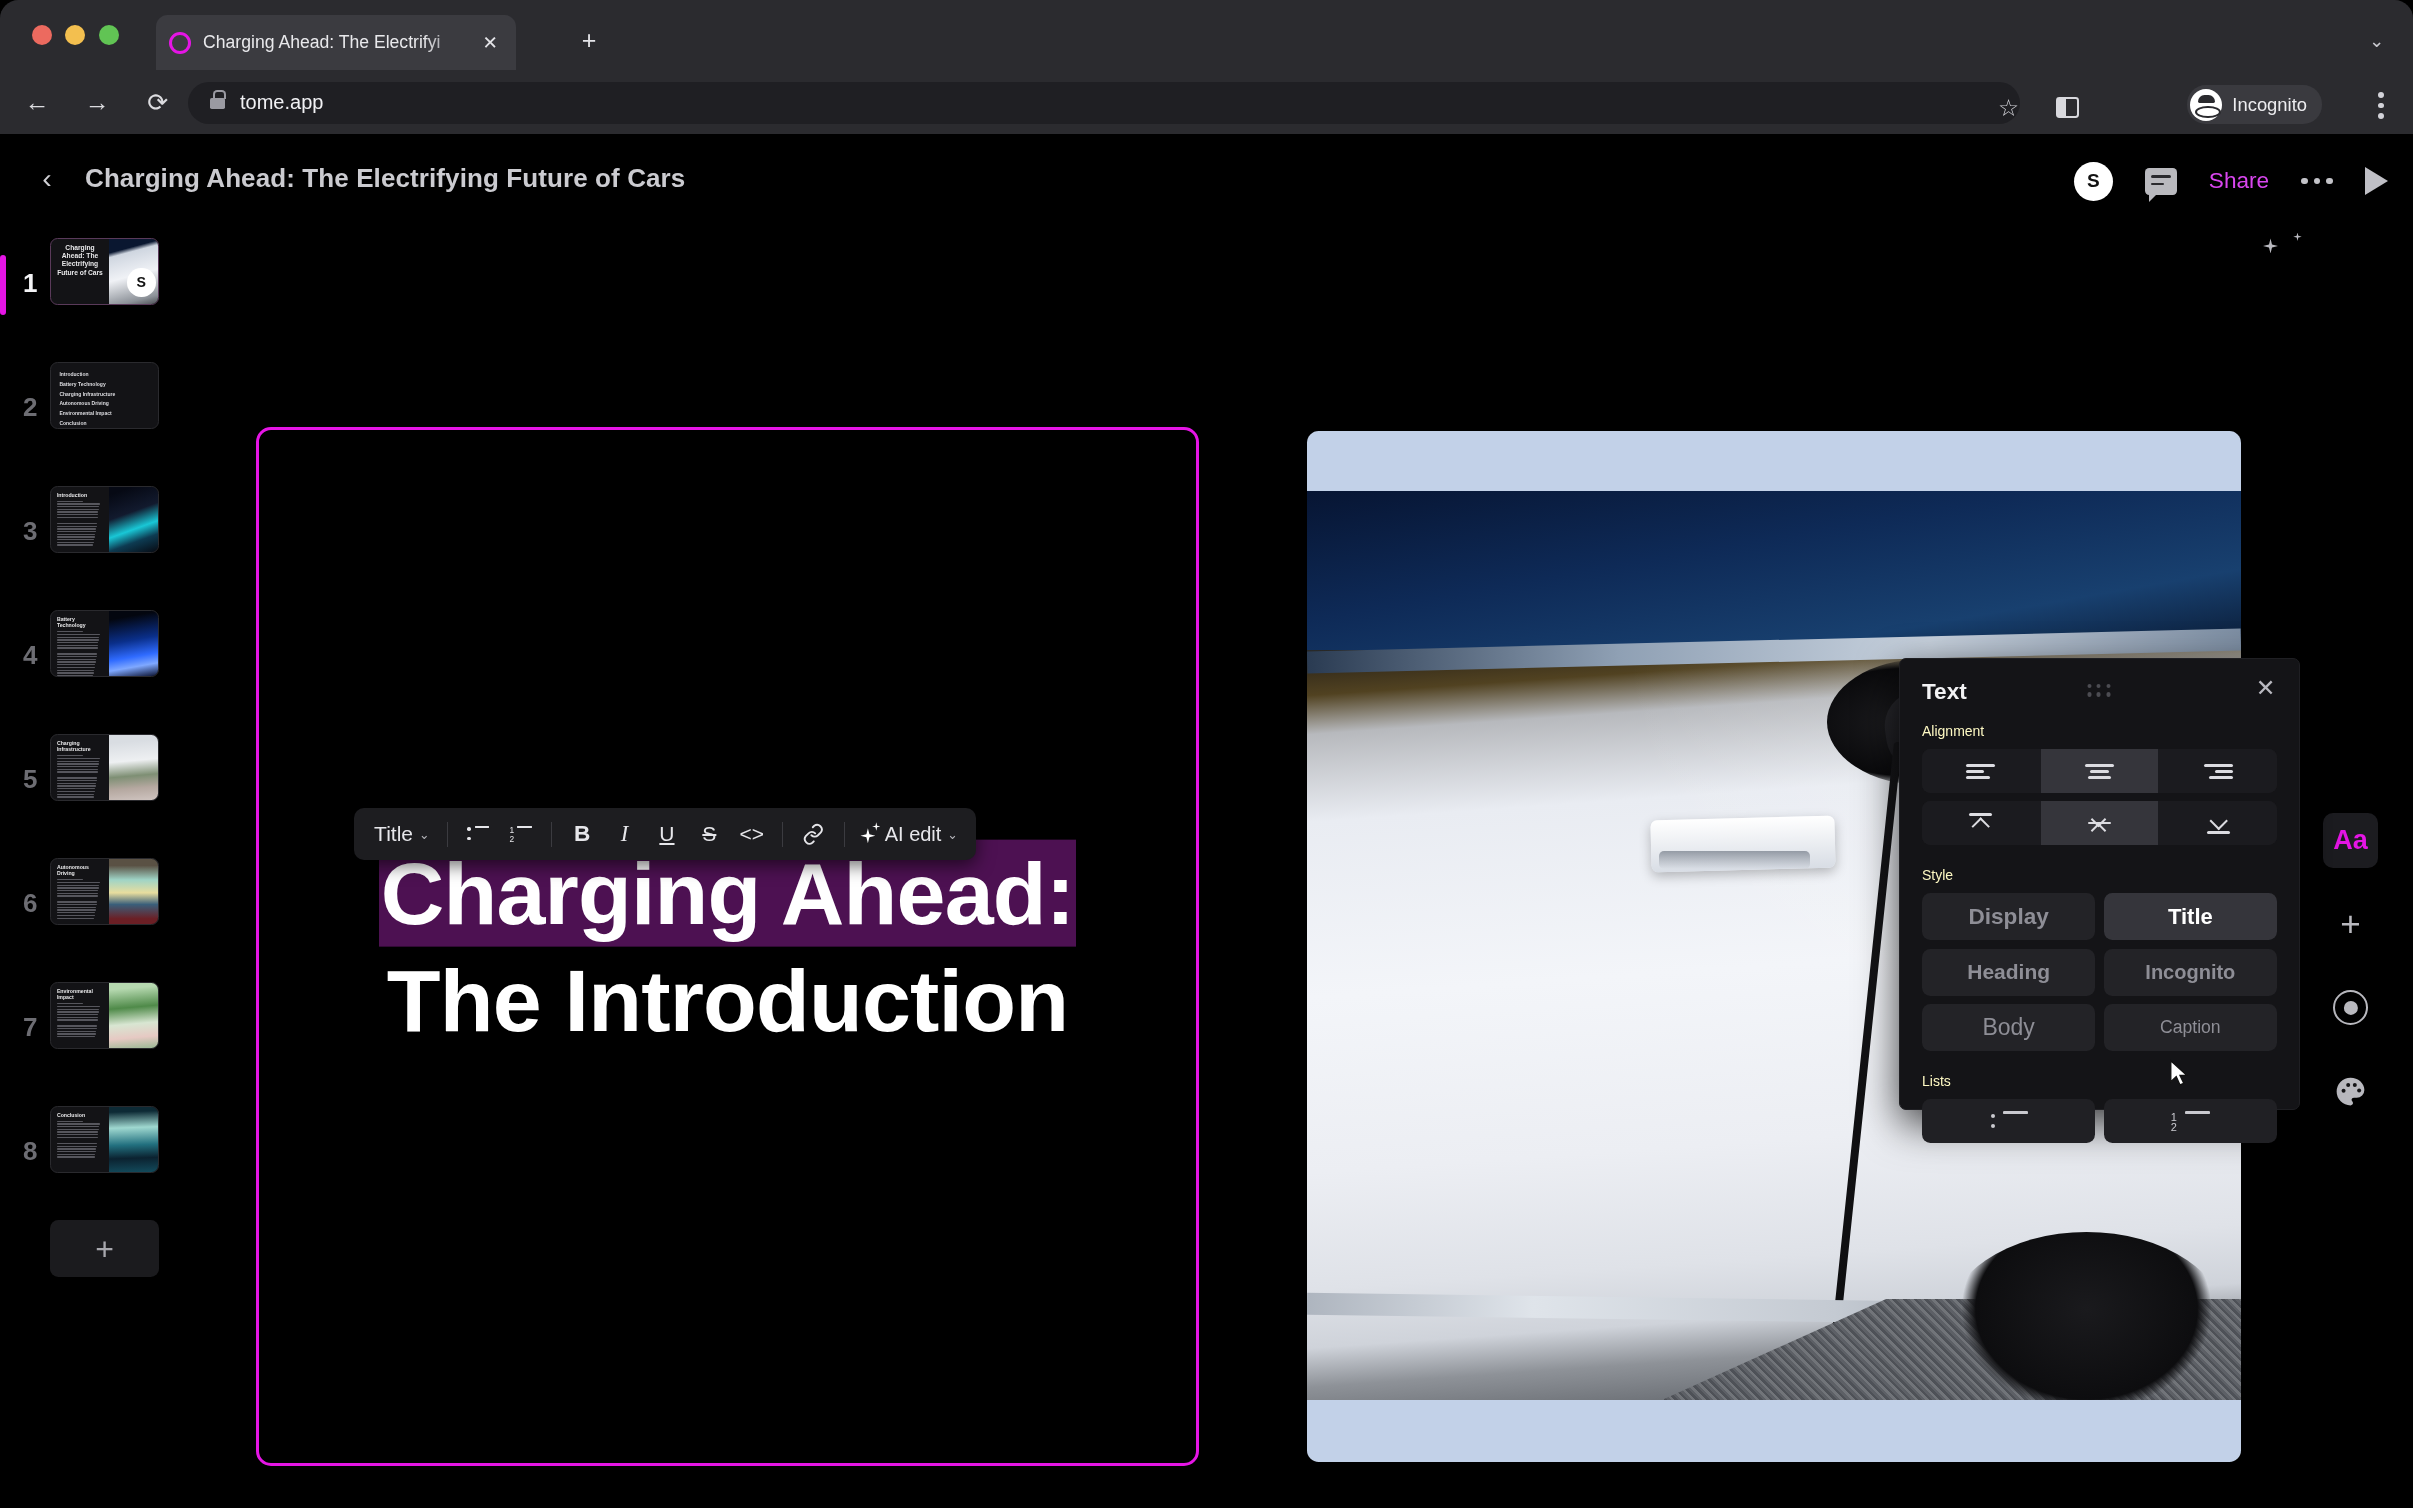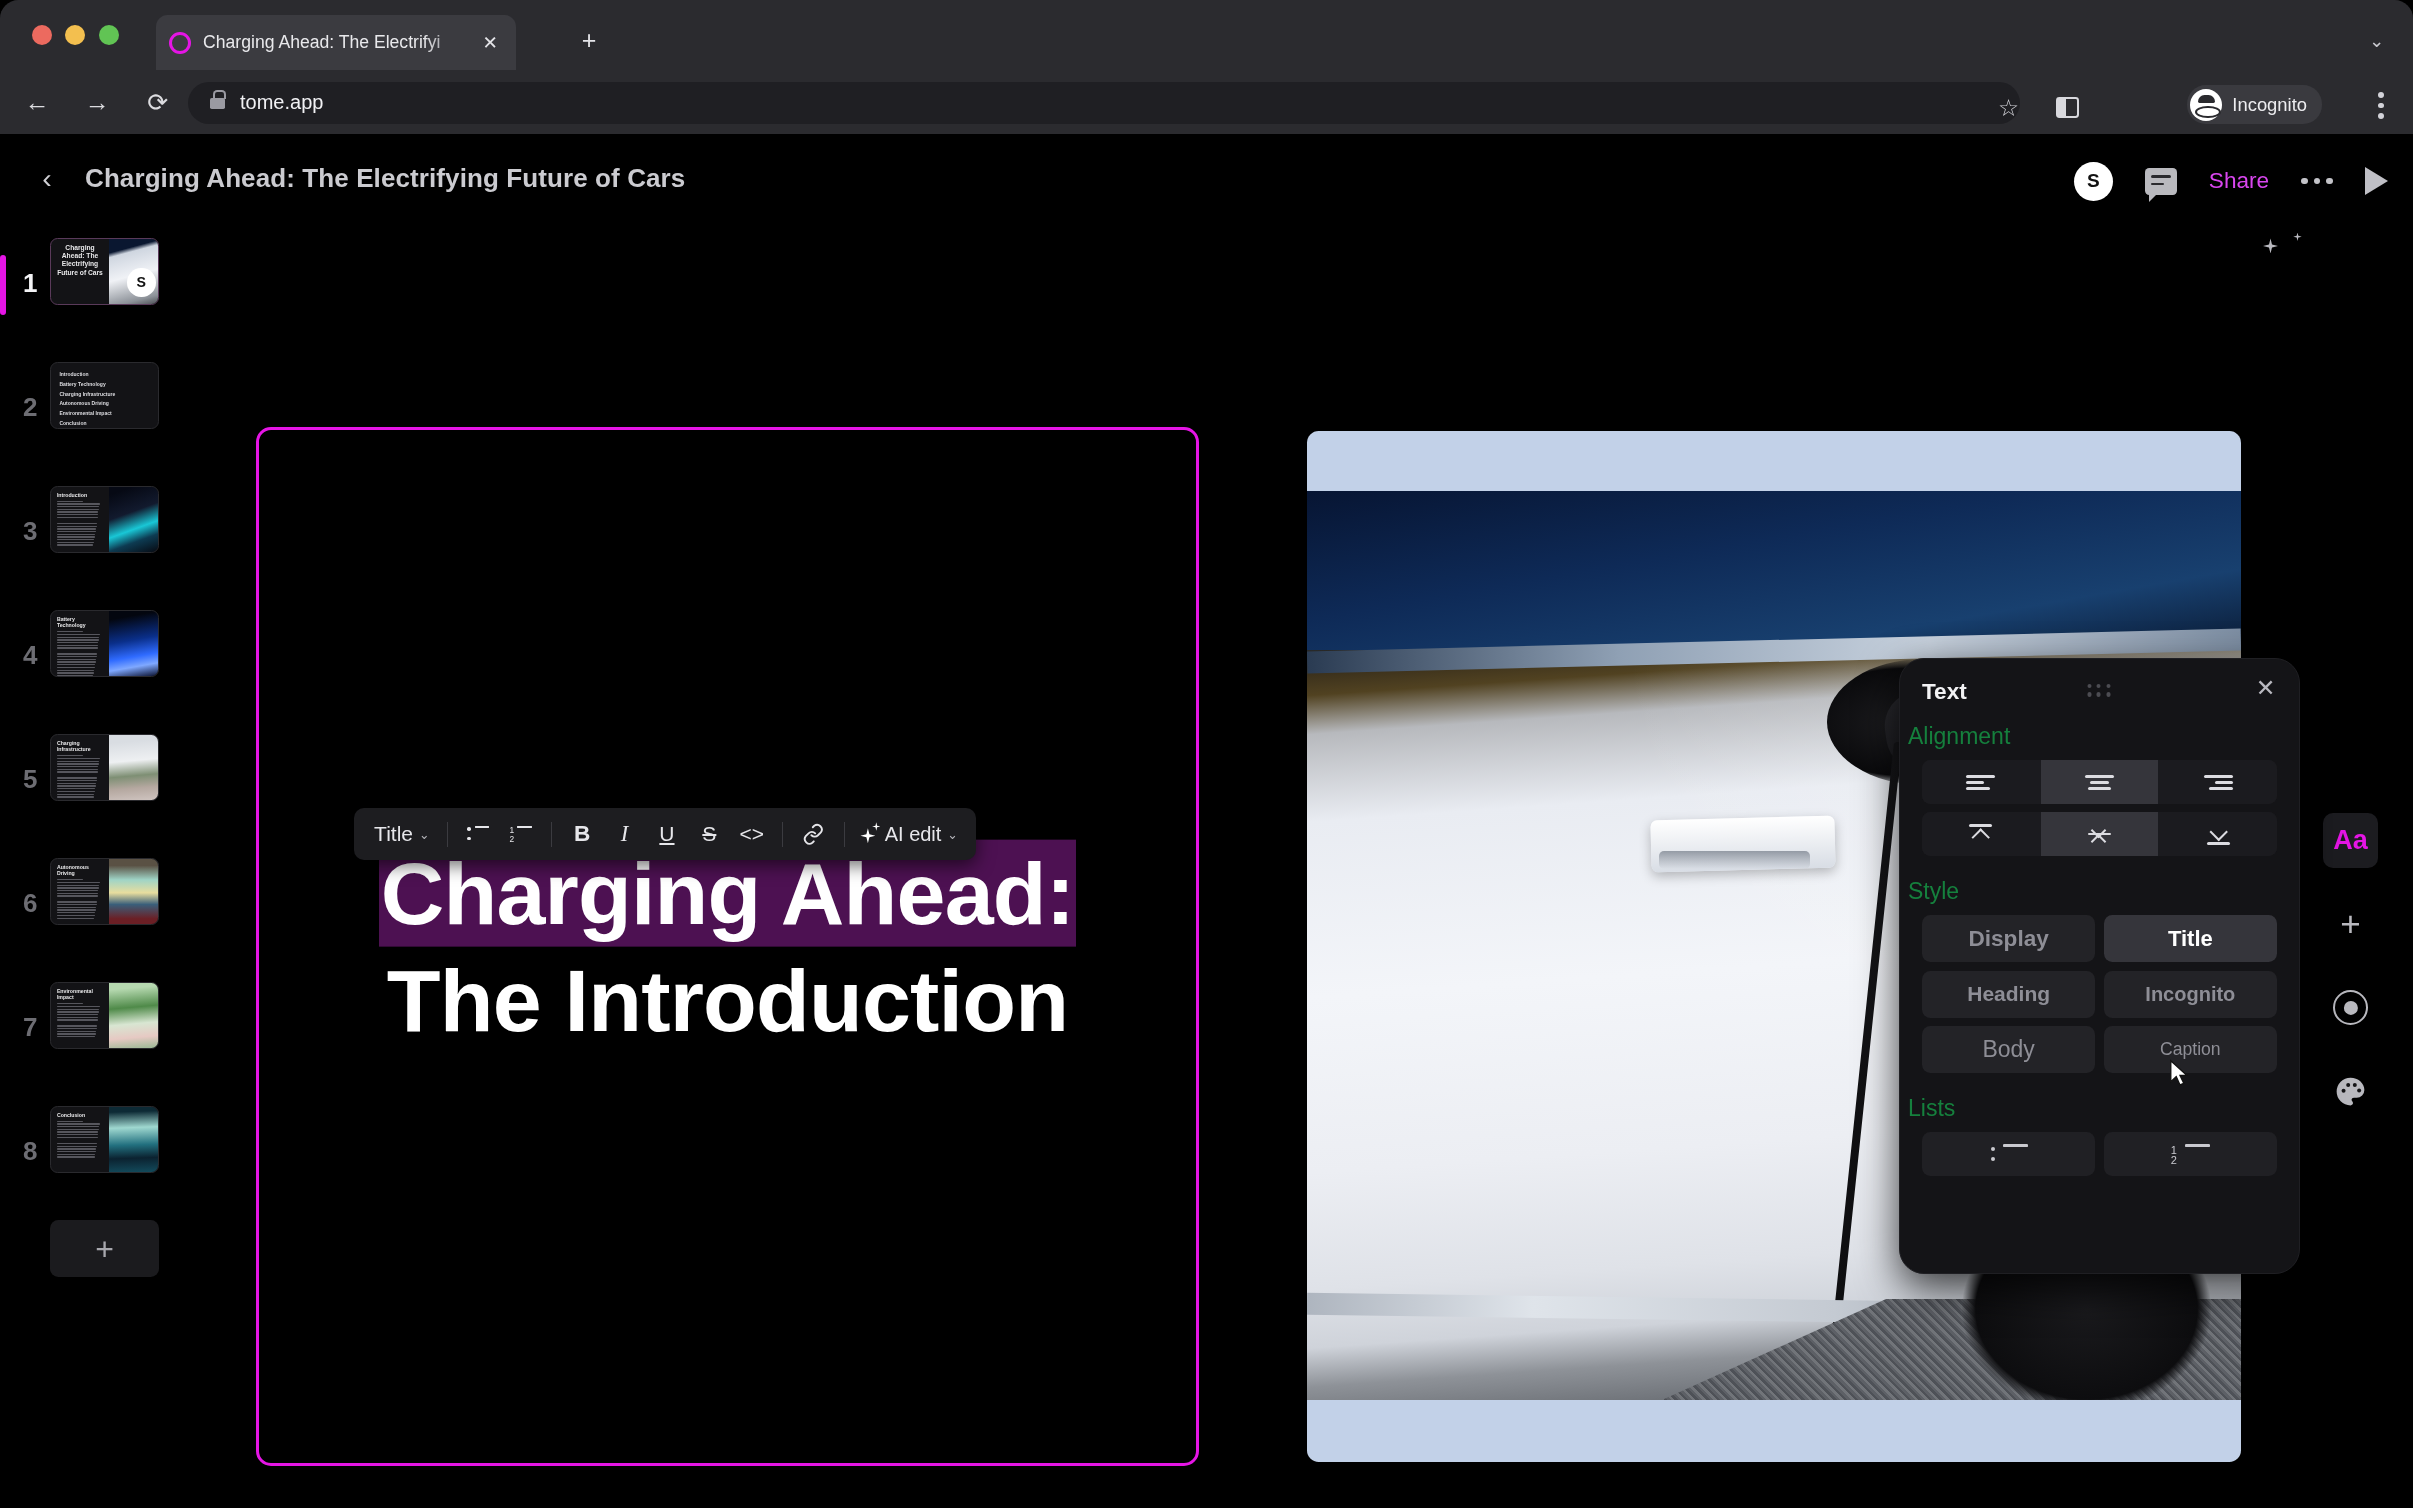--- a/index.html
+++ b/index.html
@@ -326,41 +326,41 @@
     border-radius: 50%;
   }
   #ph-rocker {
     left: 0; bottom: 80px; width: 754px; height: 22px;
     background: linear-gradient(90deg,#aeb5bf,#dfe4ea 30%,#c4cad2 70%,#9aa1ab);
     transform: rotate(.8deg);
   }
 
   
   #text-panel {
-    position: absolute; left: 1899px; top: 524px; width: 401px; height: 616px;
-    background: #141417; border-radius: 25px; z-index: 40;
+    position: absolute; left: 1899px; top: 524px; width: 401px; height: 452px;
+    background: #141417; border-radius: 7px; z-index: 40;
     box-shadow: 0 13.4px 42px rgba(0,0,0,.75);
     border: 0.8px solid #1f1f23;
   }
   #panel-header { position: relative; height: 64px; }
   #panel-title {
     position: absolute; left: 22px; top: 20px; color: #f2f2f4;
     font-size: 22.6px; font-weight: 700;
   }
   #panel-drag-handle {
     position: absolute; left: 50%; top: 25px; transform: translateX(-50%);
     width: 25px; display: grid; grid-template-columns: repeat(3,1fr); gap: 4.2px;
   }
   #panel-drag-handle i { width: 4.2px; height: 4.2px; border-radius: 50%; background: #4c4c52; display: block; }
   #panel-close {
     position: absolute; right: 20px; top: 18.4px; width: 27px; height: 27px;
     color: #b9b9c0; font-size: 23.5px; line-height: 23.5px; text-align: center;
   }
   .panel-section-label {
-    color: #15803d; font-size: 23px; margin: 0 0 10px 8px;
+    color: #fef9c3; font-size: 14px; margin: 0 0 10px 22px;
   }
   .seg-row {
     display: flex; gap: 2.5px; margin: 0 22px 8.4px 22px;
     background: #1b1b1f; border-radius: 8.4px; overflow: hidden;
   }
   .seg-btn {
     flex: 1; height: 44px; display: flex; align-items: center; justify-content: center;
     background: #1b1b1f;
   }
   .seg-btn.active { background: #35353b; }

